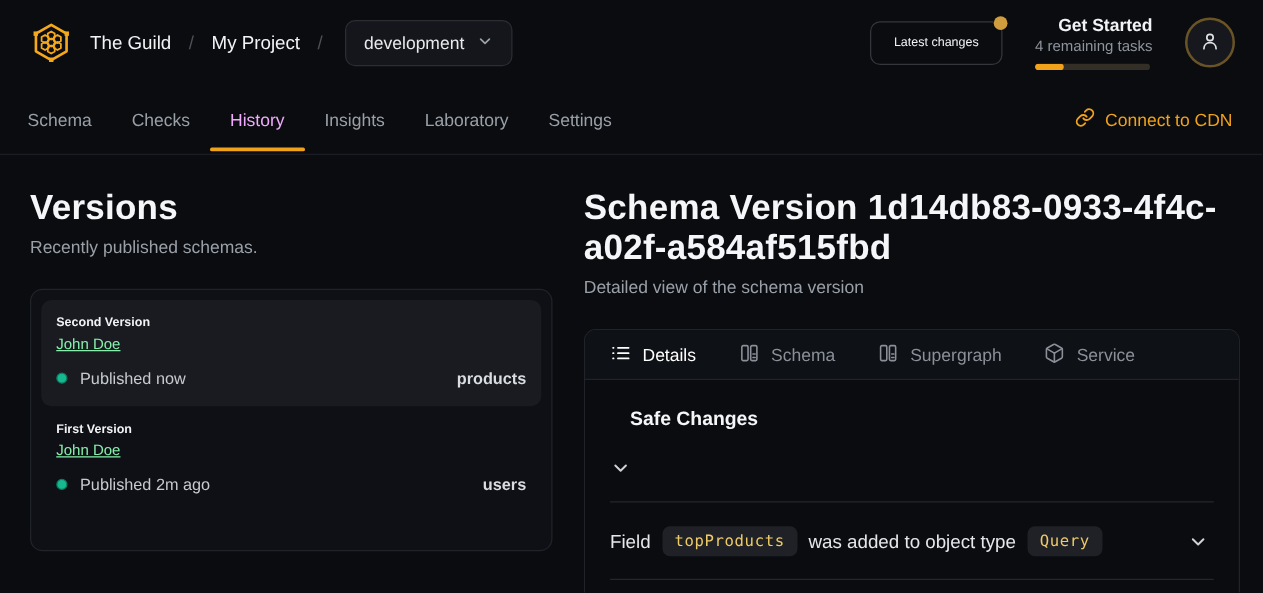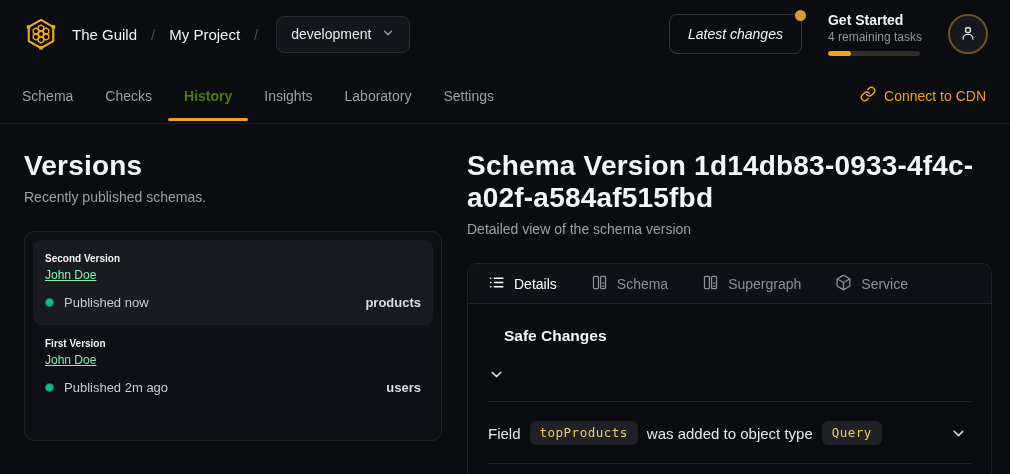--- a/index.html
+++ b/index.html
@@ -30,47 +30,47 @@
   .crumb { font-size:15px; color:#f2f3f5; font-weight:500; }
   .sep { color:#4c5058; font-size:15px; }
   .target-select {
     display:flex; align-items:center; gap:10px;
     background:#14161b; border:1px solid #2a2d34; border-radius:8px;
     padding:9px 14px; font-size:14px; color:#e8eaed; margin-left:4px;
   }
   .h-right { display:flex; align-items:center; gap:26px; }
   .latest-changes {
     position:relative; border:1px solid #33363d; border-radius:8px;
-    padding:11px 18px; font-size:14px; color:#f2f3f5;font-style:italic;
+    padding:11px 18px; font-size:10px; color:#f2f3f5;
   }
   .notif-dot {
     position:absolute; top:-5px; right:-5px; width:11px; height:11px;
     border-radius:50%; background:#cf9c3e;
   }
-  .get-started { text-align:left; }
+  .get-started { text-align:right; }
   .gs-title { font-size:14px; font-weight:600; color:#f2f3f5; }
   .gs-sub { font-size:12px; color:#8f949c; margin-top:2px; }
   .gs-bar { margin-top:7px; width:92px; height:5px; border-radius:3px; background:#332f27; overflow:hidden; }
   .gs-fill { height:100%; border-radius:3px; background:var(--accent); }
   .avatar {
     width:40px; height:40px; border-radius:50%; background:#16181d;
     border:2px solid #6a5426; display:flex; align-items:center; justify-content:center;
   }
 
   
   nav {
     display:flex; align-items:center; justify-content:space-between;
     border-bottom:1px solid #1a1d23; padding:0 24px 0 6px; height:56px;
   }
   #nav-tabs { display:flex; list-style:none; height:100%; }
   .nav-tab {
     position:relative; display:flex; align-items:center; padding:0 16px;
     font-size:14px; color:#9aa0a8; cursor:pointer; height:100%;
   }
-  .nav-tab.active { color:#4d7c0f; font-weight:700; }
+  .nav-tab.active { color:#f0abfc; font-weight:400; }
   .nav-tab.active::after {
     content:""; position:absolute; left:0; right:0; bottom:2px; height:3px;
     border-radius:2px; background:var(--accent);
   }
   .cdn { display:flex; align-items:center; gap:8px; color:var(--accent); font-size:14px; font-weight:500; cursor:pointer; }
 
   
   main { display:flex; padding:26px 18px 0 24px; gap:25px; }
   .col-left { width:418px; flex:none; }
   .col-right { flex:1; min-width:0; }

